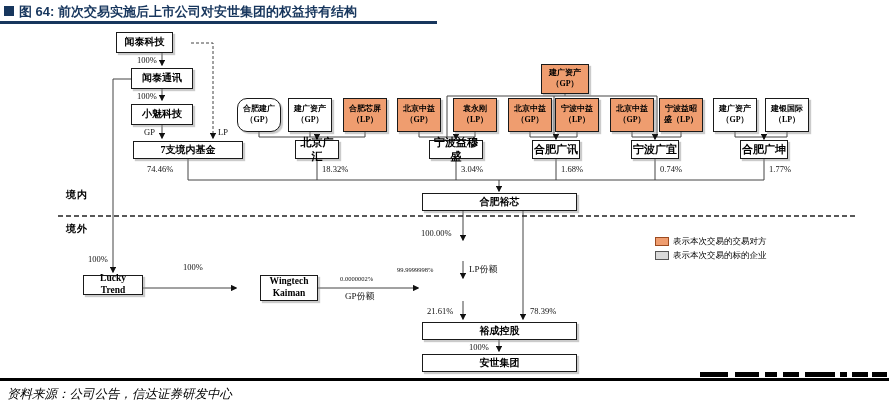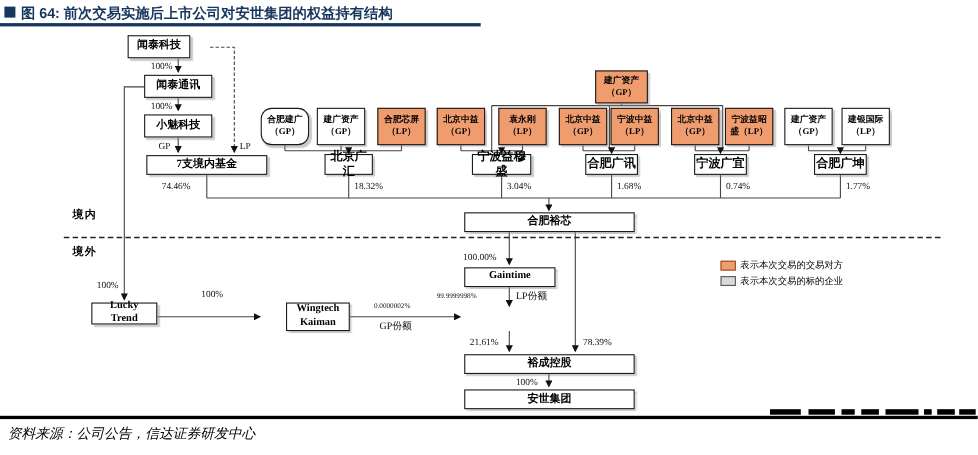--- a/index.html
+++ b/index.html
@@ -157,21 +157,20 @@
   <div class="lb" style="left:561px;top:164px;">1.68%</div>
   <div class="lb" style="left:660px;top:164px;">0.74%</div>
   <div class="lb" style="left:769px;top:164px;">1.77%</div>
 
   <div class="bx sm" style="left:422px;top:193px;width:155px;height:18px;">合肥裕芯</div>
 
   <div class="region" style="left:66px;top:188px;">境内</div>
   <div class="region" style="left:66px;top:222px;">境外</div>
 
   <div class="lb" style="left:421px;top:228px;">100.00%</div>
-  <div class="bx en" style="left:422px;top:243px;width:83px;height:18px;">Gaintime</div>
   <div class="lb tiny" style="left:397px;top:266px;">99.9999998%</div>
   <div class="lb share" style="left:469px;top:263px;">LP份额</div>
   <div class="lb" style="left:427px;top:306px;">21.61%</div>
   <div class="lb" style="left:530px;top:306px;">78.39%</div>
   <div class="bx sm" style="left:422px;top:322px;width:155px;height:18px;">裕成控股</div>
   <div class="lb" style="left:469px;top:342px;">100%</div>
   <div class="bx sm" style="left:422px;top:354px;width:155px;height:18px;">安世集团</div>
 
   <div class="lb" style="left:88px;top:254px;">100%</div>
   <div class="bx en" style="left:83px;top:275px;width:60px;height:20px;">

